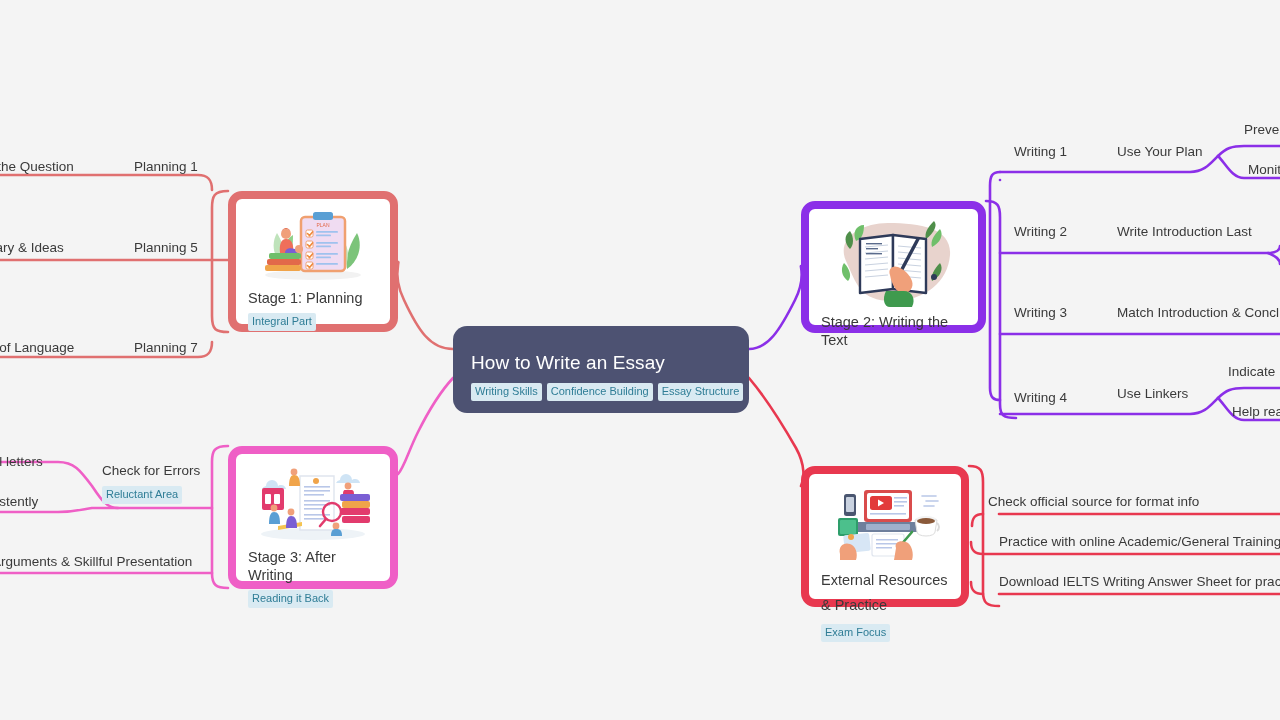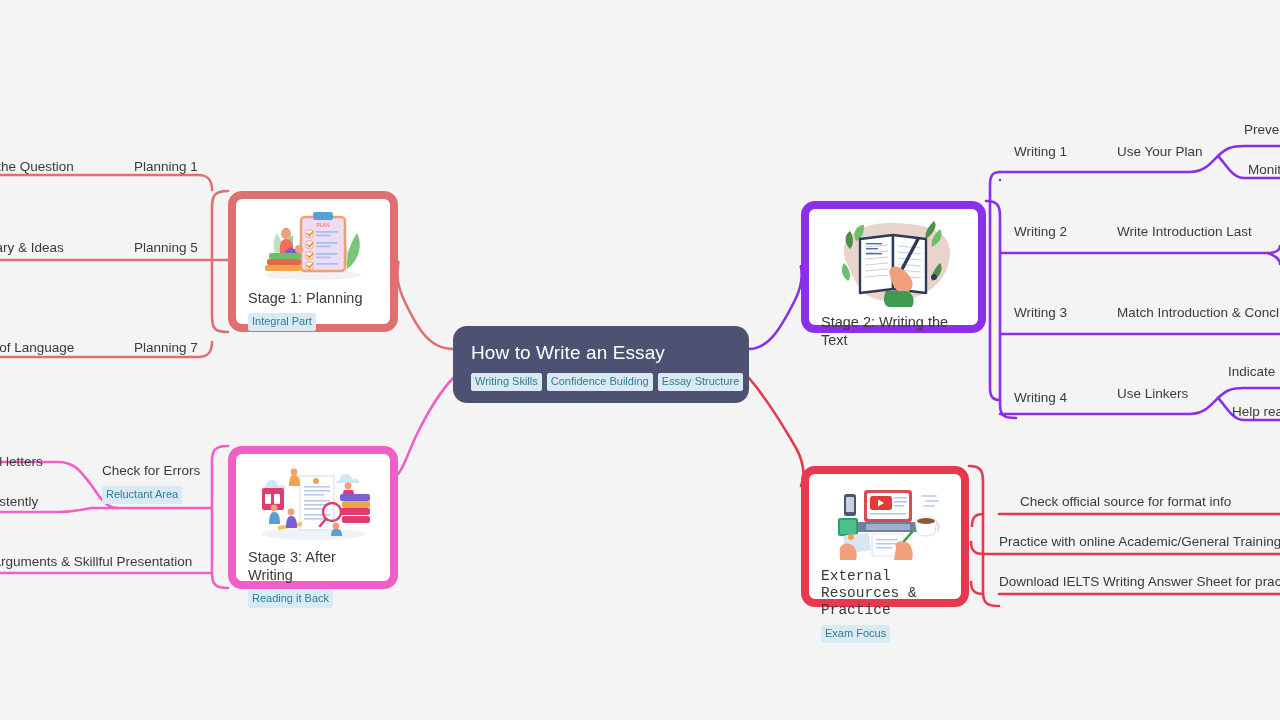--- a/index.html
+++ b/index.html
@@ -27,21 +27,21 @@
   }
   
   .center-node {
     position: absolute;
     left: 453px;
     top: 326px;
     width: 296px;
     box-sizing: border-box;
     background: #4d5272;
     border-radius: 14px;
-    padding: 15px 18px 12px 18px;
+    padding: 25px 18px 12px 18px;
     z-index: 30;
   }
   .center-title {
     color: #ffffff;
     font-size: 19px;
     line-height: 24px;
     font-weight: 400;
     letter-spacing: .1px;
     white-space: nowrap;
   }
@@ -87,21 +87,21 @@
     font-weight: 400;
   }
   .card-tag {
     margin-top: 6px;
   }
   #card-stage1 { left: 228px; top: 191px; width: 170px; height: 141px; border-color: #e07070; }
   #card-stage3 { left: 228px; top: 446px; width: 170px; height: 143px; border-color: #ef5fc6; }
   #card-stage2 { left: 801px; top: 201px; width: 185px; height: 132px; border-color: #8b2fe8; }
   #card-ext    { left: 801px; top: 466px; width: 168px; height: 141px; border-color: #e8384f; }
 
-  #card-ext .card-title { line-height: 17px; font-family: Liberation Mono, monospace; }
+  #card-ext .card-title { line-height: 25px; }
 
   
   .label {
     position: absolute;
     color: #3a3a3a;
     font-size: 13.5px;
     line-height: 17px;
     white-space: nowrap;
     z-index: 10;
   }
@@ -401,17 +401,17 @@
   <div class="label" style="left:1117px; top:223px;">Write Introduction Last</div>
 
   <div class="label" style="left:1014px; top:304px;">Writing 3</div>
   <div class="label" style="left:1117px; top:304px;">Match Introduction &amp; Concl</div>
 
   <div class="label" style="left:1014px; top:389px;text-align:center;">Writing 4</div>
   <div class="label" style="left:1117px; top:385px;">Use Linkers</div>
   <div class="label" style="left:1228px; top:363px;">Indicate</div>
   <div class="label" style="left:1232px; top:403px;">Help rea</div>
 
-  <div class="label" style="left:1020px; top:493px;text-align:center;">Check official source for format info</div>
+  <div class="label" style="left:988px; top:493px;text-align:center;">Check official source for format info</div>
   <div class="label" style="left:999px; top:533px;">Practice with online Academic/General Training</div>
   <div class="label" style="left:999px; top:573px;">Download IELTS Writing Answer Sheet for pract</div>
 
 </div>
 
 </body></html>

